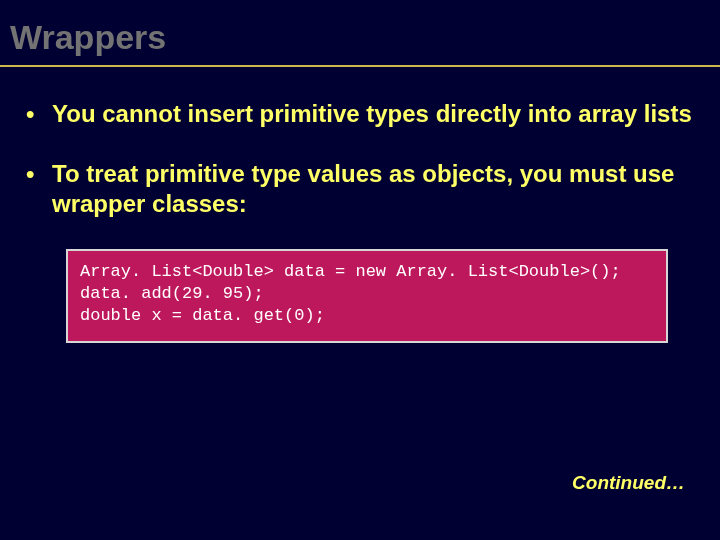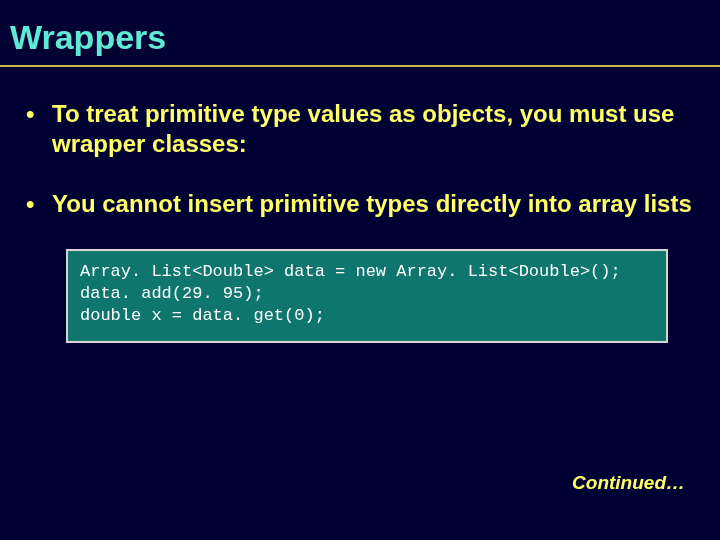--- a/index.html
+++ b/index.html
@@ -12,21 +12,21 @@
   }
   .slide {
     width: 720px;
     height: 540px;
     position: relative;
     padding: 0;
   }
   .title {
     font-size: 34px;
     font-weight: bold;
-    color: #5eead4;
+    color: #737373;
     padding: 18px 10px 8px 10px;
   }
   .title-rule {
     border: none;
     border-top: 2px solid #ccb84d;
     margin: 0 0 0 0;
     width: 100%;
   }
   .content {
     padding: 32px 22px 0 22px;
@@ -46,21 +46,21 @@
   ul.bullets > li::before {
     content: "•";
     position: absolute;
     left: 4px;
     top: 0;
     font-size: 24px;
     color: #ffff66;
   }
   .codebox {
     margin: 6px 30px 0 44px;
-    background: #0f766e;
+    background: #be185d;
     border: 2px solid #d6d6d6;
     padding: 10px 12px 14px 12px;
     font-family: "Courier New", Courier, monospace;
     font-size: 17px;
     line-height: 1.3;
     color: #ffffff;
     font-weight: normal;
     white-space: pre;
   }
   .continued {
@@ -74,21 +74,21 @@
   }
 </style>
 </head>
 <body>
 
 <div class="slide">
   <div class="title">Wrappers</div>
   <hr class="title-rule">
   <div class="content">
     <ul class="bullets">
+      <li>You cannot insert primitive types directly into array lists</li>
       <li>To treat primitive type values as objects, you must use wrapper classes:</li>
-      <li>You cannot insert primitive types directly into array lists</li>
     </ul>
     <div class="codebox">Array. List&lt;Double&gt; data = new Array. List&lt;Double&gt;();
 data. add(29. 95);
 double x = data. get(0);</div>
   </div>
   <div class="continued">Continued…</div>
 </div>
 
 </body></html>

